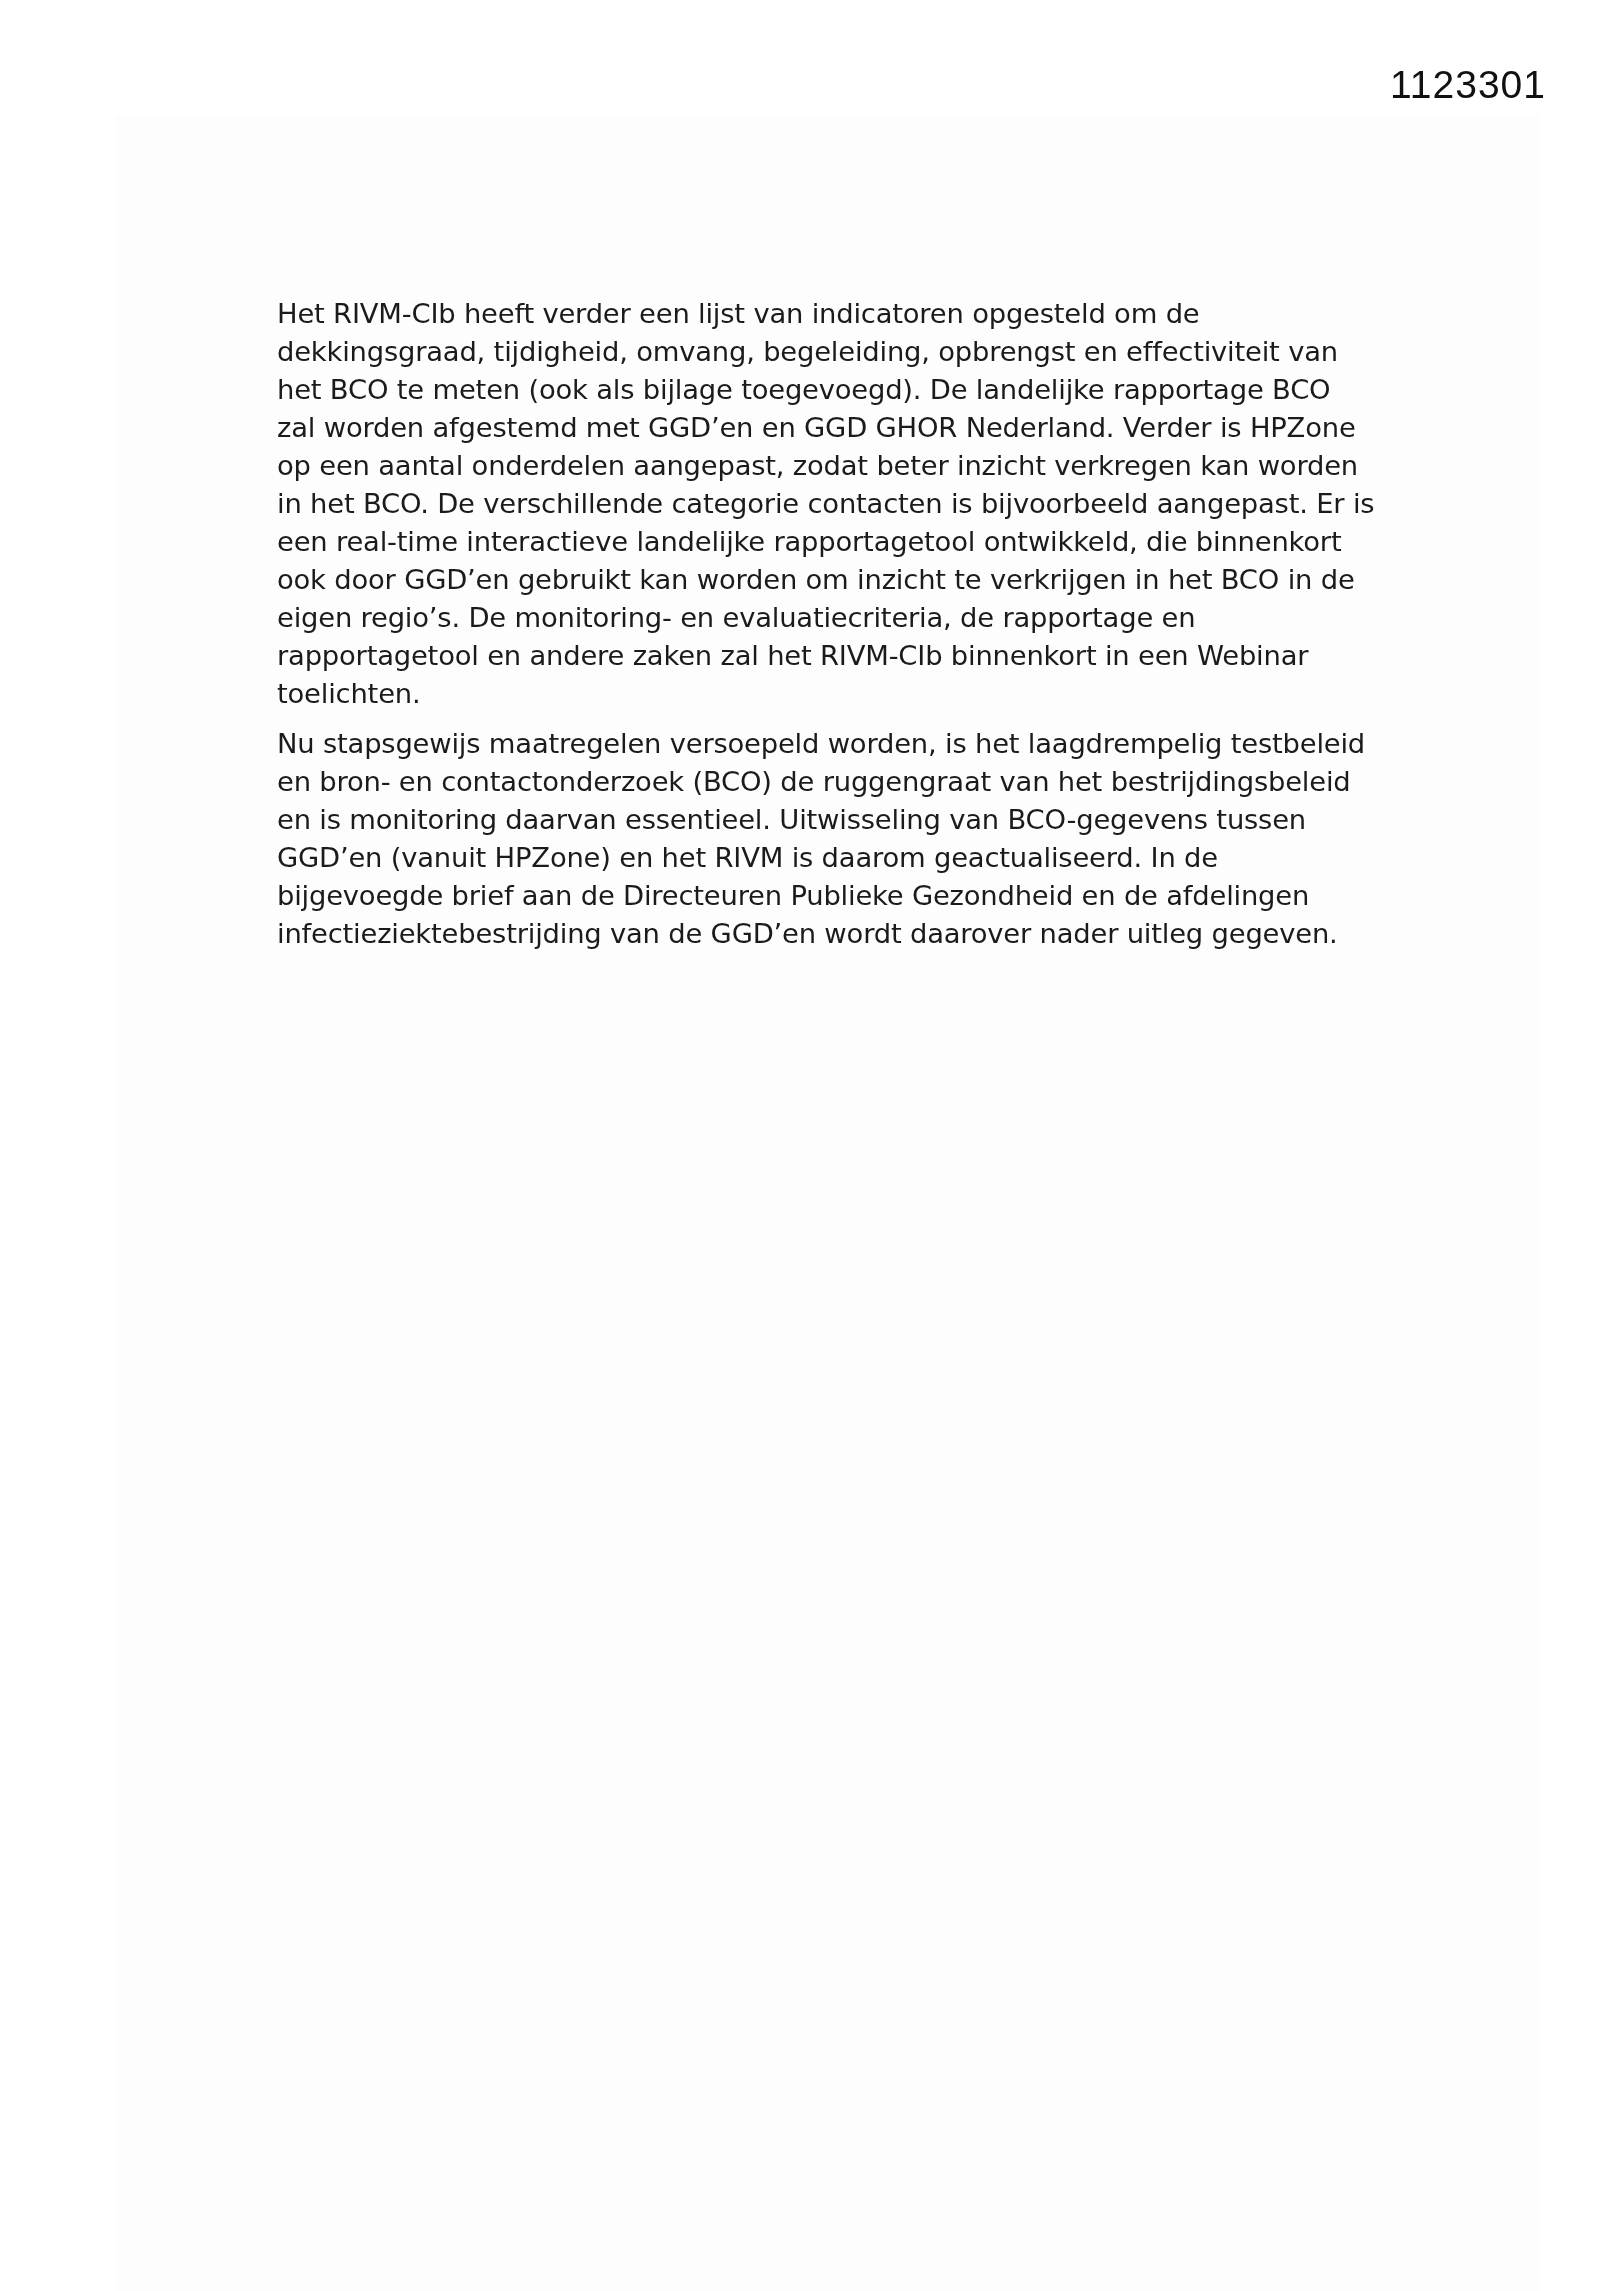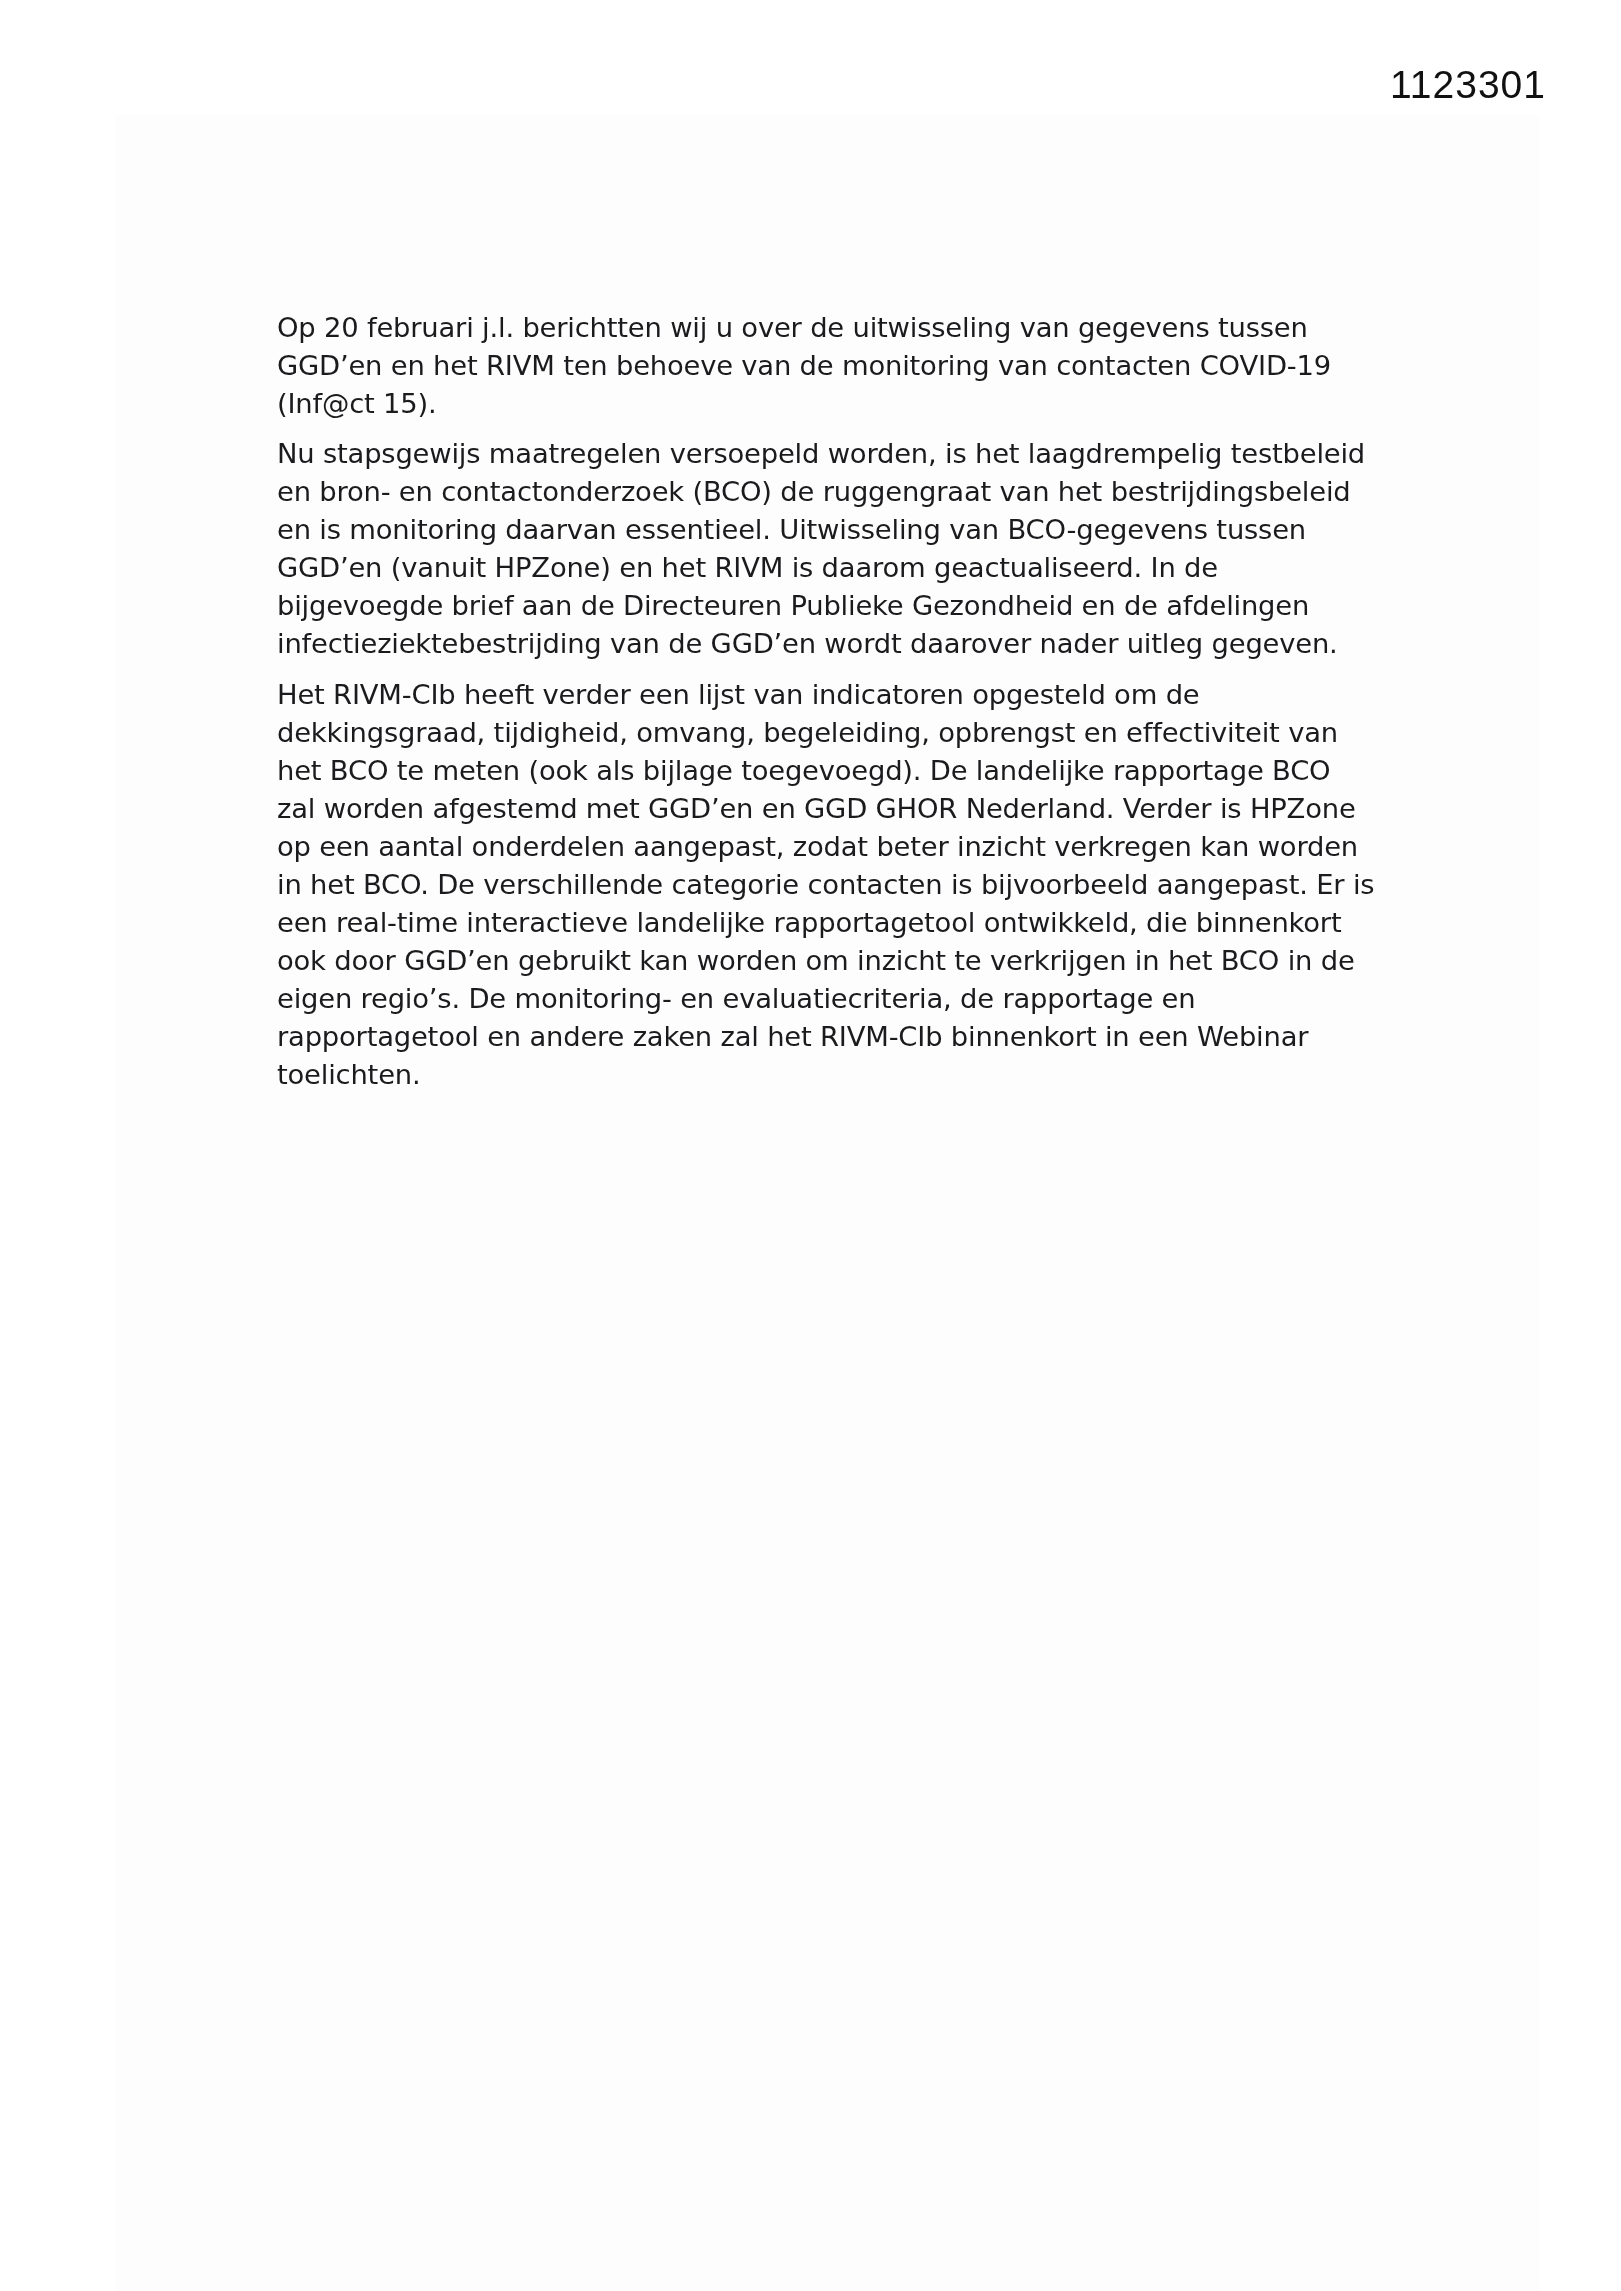--- a/index.html
+++ b/index.html
@@ -74,39 +74,36 @@
 
 <div class="page">
 
   <div class="scan-area"></div>
 
   <div class="doc-number">1123301</div>
 
   <div class="content">
 
 
-    <p class="article-paragraph first">Op 20 februari j.l. berichtten wij u over de uitwisseling van gegevens tussen
-GGD’en en het RIVM ten behoeve van de monitoring van contacten COVID-19
-(Inf@ct 15).</p>
-
-    <p class="article-paragraph">Nu stapsgewijs maatregelen versoepeld worden, is het laagdrempelig testbeleid
-en bron- en contactonderzoek (BCO) de ruggengraat van het bestrijdingsbeleid
-en is monitoring daarvan essentieel. Uitwisseling van BCO-gegevens tussen
-GGD’en (vanuit HPZone) en het RIVM is daarom geactualiseerd. In de
-bijgevoegde brief aan de Directeuren Publieke Gezondheid en de afdelingen
-infectieziektebestrijding van de GGD’en wordt daarover nader uitleg gegeven.</p>
 
     <p class="article-paragraph">Het RIVM-CIb heeft verder een lijst van indicatoren opgesteld om de
 dekkingsgraad, tijdigheid, omvang, begeleiding, opbrengst en effectiviteit van
 het BCO te meten (ook als bijlage toegevoegd). De landelijke rapportage BCO
 zal worden afgestemd met GGD’en en GGD GHOR Nederland. Verder is HPZone
 op een aantal onderdelen aangepast, zodat beter inzicht verkregen kan worden
 in het BCO. De verschillende categorie contacten is bijvoorbeeld aangepast. Er is
 een real-time interactieve landelijke rapportagetool ontwikkeld, die binnenkort
 ook door GGD’en gebruikt kan worden om inzicht te verkrijgen in het BCO in de
 eigen regio’s. De monitoring- en evaluatiecriteria, de rapportage en
 rapportagetool en andere zaken zal het RIVM-CIb binnenkort in een Webinar
 toelichten.</p>
 
+    <p class="article-paragraph">Nu stapsgewijs maatregelen versoepeld worden, is het laagdrempelig testbeleid
+en bron- en contactonderzoek (BCO) de ruggengraat van het bestrijdingsbeleid
+en is monitoring daarvan essentieel. Uitwisseling van BCO-gegevens tussen
+GGD’en (vanuit HPZone) en het RIVM is daarom geactualiseerd. In de
+bijgevoegde brief aan de Directeuren Publieke Gezondheid en de afdelingen
+infectieziektebestrijding van de GGD’en wordt daarover nader uitleg gegeven.</p>
+
   </div>
 
 </div>
 
 
 </body></html>

